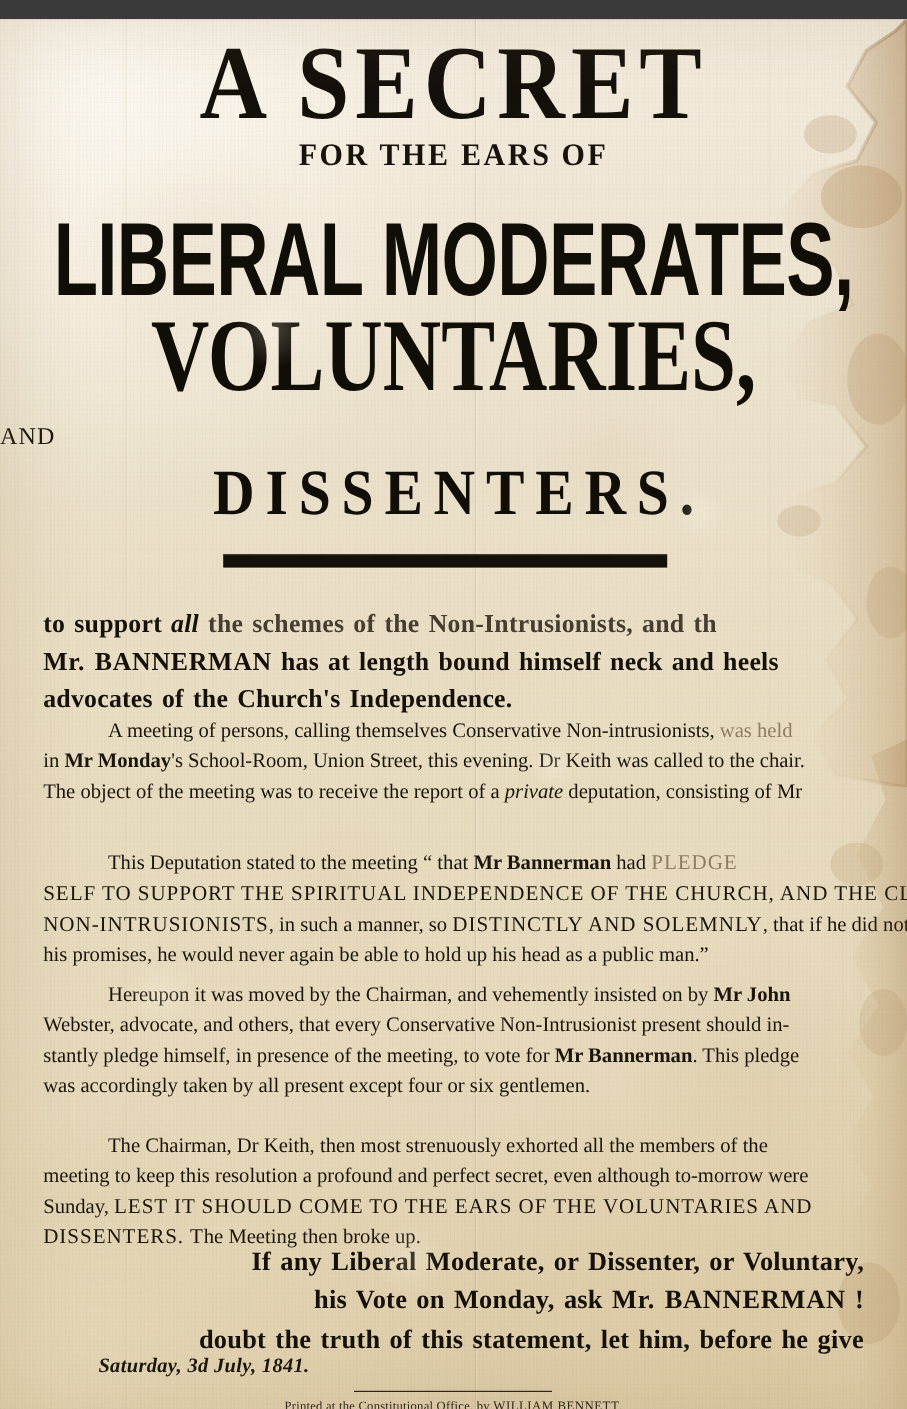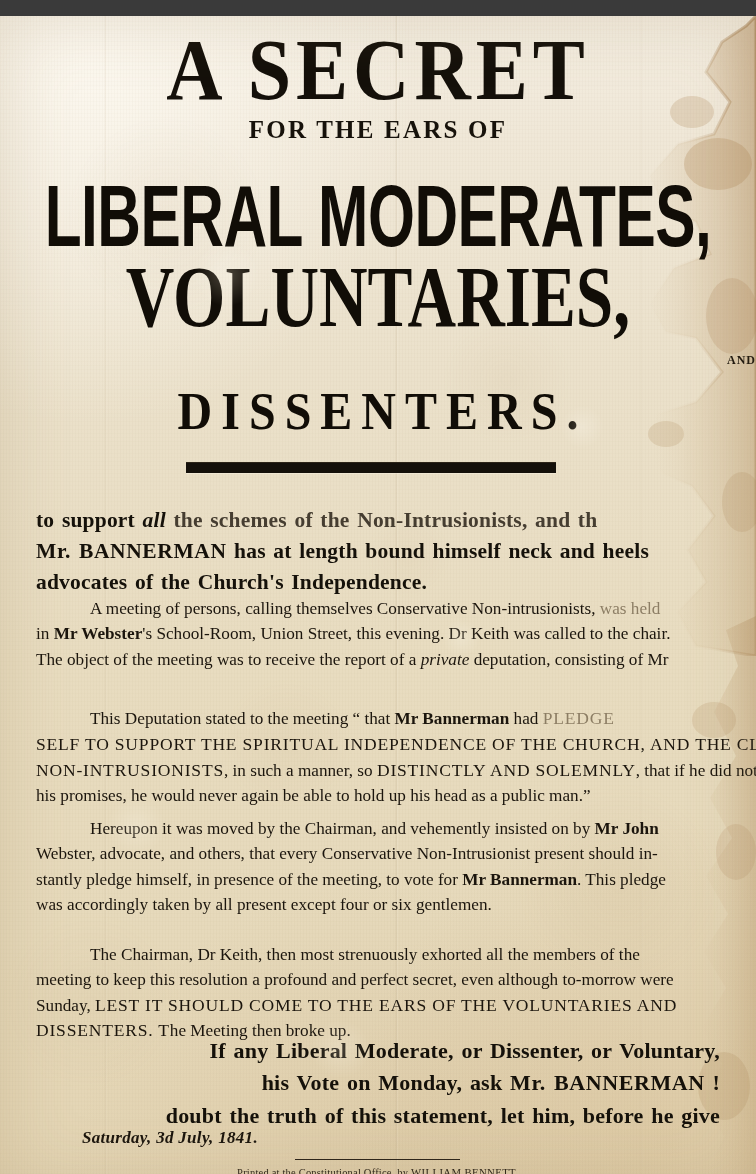--- a/index.html
+++ b/index.html
@@ -159,24 +159,24 @@
     letter-spacing: 0px;
     text-align: center;
     transform: scaleY(1.30) scaleX(1.02);
     transform-origin: top center;
     color: #110d07;
   }
 
   #hl-and {
     position: absolute;
     top: 337px; left: 0; right: 0;
-    font-weight: 700;
-    font-size: 12px;
+    font-weight: 400;
+    font-size: 20px;
     letter-spacing: 1px;
-    text-align: right;
+    text-align: left;
     color: #1a140c;
   }
 
   #hl-dissenters {
     position: absolute;
     top: 364px; left: 0; right: 0;
     font-family: "Liberation Serif", "DejaVu Serif", serif;
     font-weight: 700;
     font-size: 48px;
     letter-spacing: 9px;
@@ -396,21 +396,21 @@
       <span>to support </span><span class="it">all</span><span class="cut"> the schemes of the Non-Intrusionists, and th</span>
     </span>
     <span class="l">
       <span class="nm">Mr. BANNERMAN</span><span> has at length bound himself neck and heels</span>
     </span>
     <span class="l l2">advocates of the Church's Independence.</span>
   </div>
 
   <div class="body-p" id="p1">
       <span class="l ind">A meeting of persons, calling themselves Conservative Non-intrusionists, <span class="faded">was held</span></span>
-      <span class="l">in <span class="b">Mr Webster</span>'s School-Room, Union Street, this evening.   Dr Keith was called to the chair.</span>
+      <span class="l">in <span class="b">Mr Monday</span>'s School-Room, Union Street, this evening.   Dr Keith was called to the chair.</span>
       <span class="l">The object of the meeting was to receive the report of a <span class="it">private</span> deputation, consisting of Mr</span>
     </div>
   <div class="body-p" id="p2">
       <span class="l ind">This Deputation  stated to the meeting “ that  <span class="b">Mr Bannerman</span> had  <span class="sc caps"><span class="faded">PLEDGE</span></span></span>
       <span class="l"><span class="sc caps">SELF TO SUPPORT THE SPIRITUAL INDEPENDENCE OF THE CHURCH, AND THE CLAIMS OF THE</span></span>
       <span class="l"><span class="sc caps">NON-INTRUSIONISTS</span>, in such a manner, so <span class="sc caps">DISTINCTLY AND SOLEMNLY</span>, that if he did not fulfil</span>
       <span class="l">his promises, he would never again be able to hold up his head as a public man.”</span>
     </div>
   <div class="body-p" id="p3">
       <span class="l ind">Hereupon it was moved by the Chairman, and vehemently insisted on by <span class="b">Mr John</span></span>

